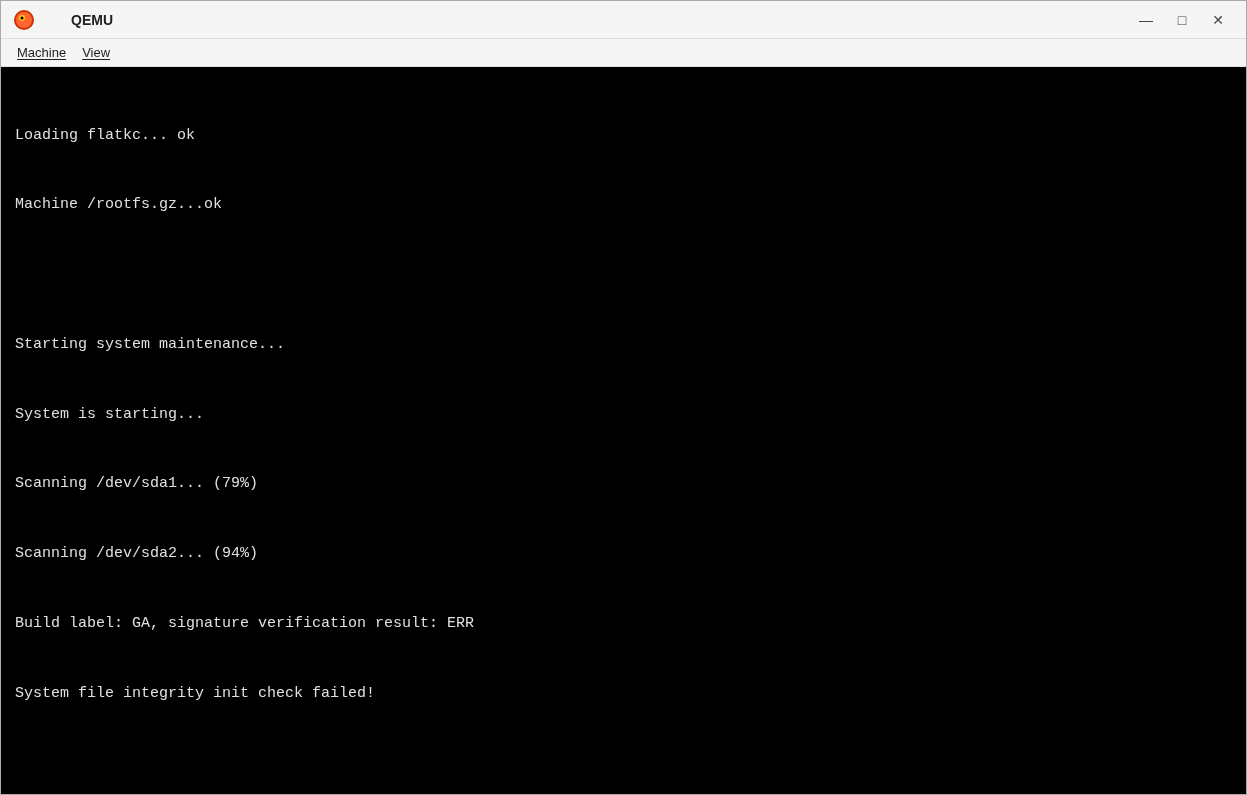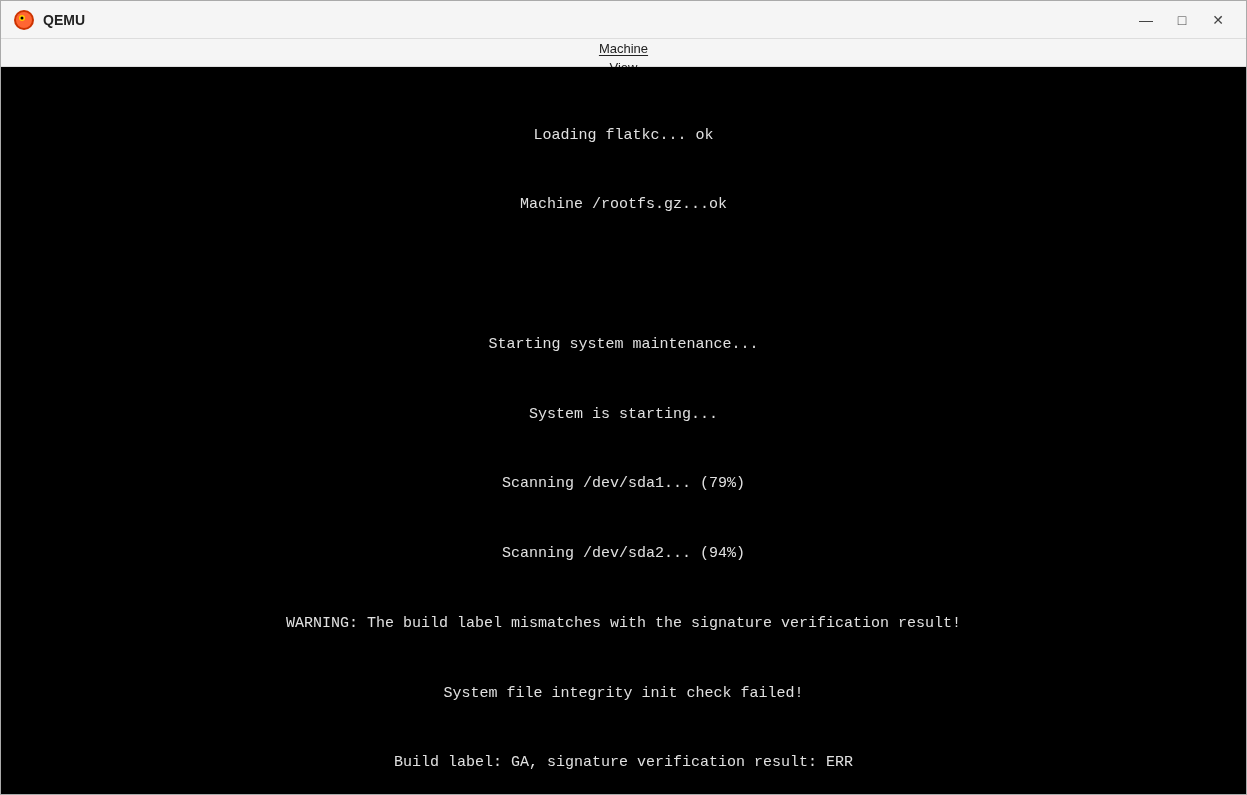--- a/index.html
+++ b/index.html
@@ -40,20 +40,21 @@
       height: 22px;
       margin-right: 8px;
       flex-shrink: 0;
     }
 
     .title-bar-text {
       font-size: 14px;
       font-weight: 600;
       color: #222;
       flex: 1;
+      margin-left: 28px;
     }
 
     .title-bar-controls {
       display: flex;
       gap: 4px;
     }
 
     .title-bar-btn {
       width: 32px;
       height: 28px;
@@ -68,21 +69,20 @@
     }
 
     .menu-bar {
       background: #f5f5f5;
       height: 28px;
       display: flex;
       align-items: center;
       padding: 0 8px;
       border-bottom: 1px solid #ddd;
       flex-shrink: 0;
-      flex-direction: column;
     }
 
     .menu-item {
       padding: 2px 8px;
       font-size: 13px;
       color: #222;
       cursor: pointer;
       border-radius: 2px;
       text-decoration: underline;
       text-decoration-style: solid;
@@ -96,21 +96,20 @@
       overflow: hidden;
       font-family: 'Courier New', Courier, monospace;
       font-size: 15px;
       line-height: 1.55;
       color: #e0e0e0;
       white-space: pre;
     }
 
     .terminal-line {
       display: block;
-      text-align: center;
     }
 
     @keyframes blink {
       0%, 100% { opacity: 1; }
       50% { opacity: 0; }
     }
 
     .empty-line {
       display: block;
       height: 1.55em;
@@ -143,23 +142,22 @@
   </div>
 
   <div class="terminal">
     <span class="terminal-line">Loading flatkc... ok</span>
     <span class="terminal-line">Machine /rootfs.gz...ok</span>
     <span class="empty-line"></span>
     <span class="terminal-line">Starting system maintenance...</span>
     <span class="terminal-line">System is starting...</span>
     <span class="terminal-line">Scanning /dev/sda1... (79%)</span>
     <span class="terminal-line">Scanning /dev/sda2... (94%)</span>
-    <span class="terminal-line">WARNING: The build label mismatches with the signature verification result!</span>
+    <span class="terminal-line">Build label: GA, signature verification result: ERR</span>
     <span class="terminal-line">System file integrity init check failed!</span>
-    <span class="terminal-line">Build label: GA, signature verification result: ERR</span>
     
     
     
     
     
     
     
     
     
     

